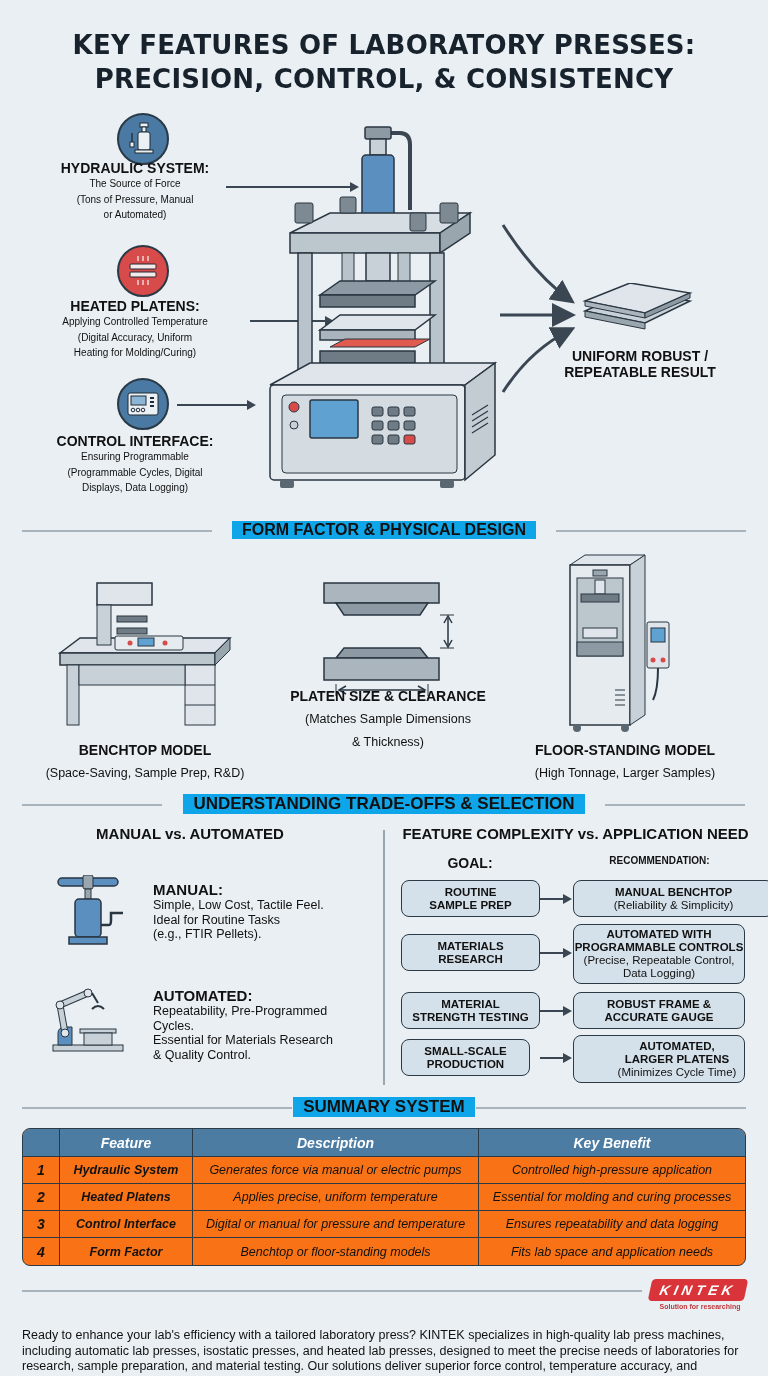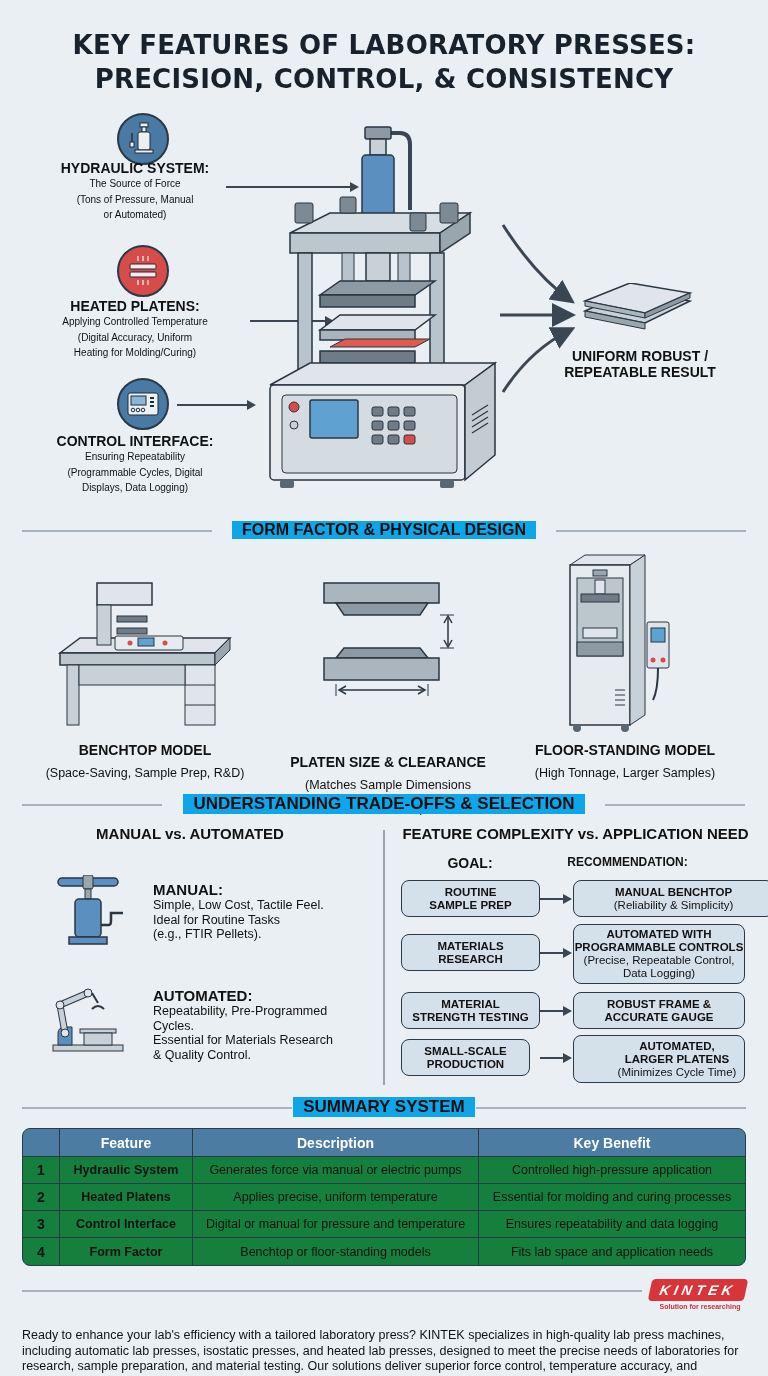--- a/index.html
+++ b/index.html
@@ -43,21 +43,21 @@
   .mode .s { font-size: 12.5px; line-height: 14.5px; color: #111; }
   .card {
     background: #d5e1ea; border: 1.5px solid #2c3a46; border-radius: 8px;
     text-align: center; display: flex; flex-direction: column; justify-content: center;
     font-size: 11.5px; line-height: 13px; color: #111;
   }
   .card .b { font-weight: bold; }
   table.sum {
     border-collapse: separate; border-spacing: 0;
     border: 1.5px solid #2c3a46; border-radius: 8px; overflow: hidden;
-    font-size: 12.5px; color: #111; background: #15803d;
+    font-size: 12.5px; color: #111; background: #f97316; font-style: italic;
   }
   table.sum th {
     background: #4d7ca3; color: #fff; font-weight: bold; font-size: 14px;
     height: 28px; border-right: 1px solid #2c3a46; border-bottom: 1.5px solid #2c3a46;
   }
   table.sum td {
     height: 27px; text-align: center; border-right: 1px solid #2c3a46;
     border-bottom: 1px solid #2c3a46; padding: 0 4px;
   }
   table.sum tr:last-child td { border-bottom: none; }
@@ -133,21 +133,21 @@
       <circle cx="24" cy="30" r="1.8" fill="none" stroke="#1e2a35"></circle>
       <rect x="31" y="17" width="4" height="2" fill="#1e2a35"></rect>
       <rect x="31" y="21" width="4" height="2" fill="#1e2a35"></rect>
       <rect x="31" y="25" width="4" height="2" fill="#1e2a35"></rect>
     </svg>
 </div>
 <div class="abs leader" style="left:177px;top:404px;width:70px;"></div>
 <div class="abs arrowhead" style="left:247px;top:400px;"></div>
 <div class="abs callout" style="top:433px;">
   <div class="h">CONTROL INTERFACE:</div>
-  <div class="s">Ensuring Repeatability</div>
+  <div class="s">Ensuring Programmable</div>
   <div class="s">(Programmable Cycles, Digital</div>
   <div class="s">Displays, Data Logging)</div>
 </div>
 
 <div class="abs" style="left:250px;top:115px;width:260px;height:385px;">
   <svg width="260" height="385" viewBox="0 0 260 385">
 
     <path d="M120 18 H150 Q160 18 160 30 V95" fill="none" stroke="#3a4652" stroke-width="4"></path>
 
     <rect x="115" y="12" width="26" height="12" rx="2" fill="#8d99a3" stroke="#2a3641" stroke-width="1.5"></rect>
@@ -275,21 +275,21 @@
     <line x1="130" y1="40" x2="130" y2="67" stroke="#2a3641" stroke-width="1.5"></line>
     <path d="M126 45 L130 38 L134 45" fill="none" stroke="#2a3641" stroke-width="1.5"></path>
     <path d="M126 62 L130 69 L134 62" fill="none" stroke="#2a3641" stroke-width="1.5"></path>
     <line x1="18" y1="106" x2="18" y2="118" stroke="#2a3641"></line>
       <line x1="110" y1="106" x2="110" y2="118" stroke="#2a3641"></line>
     <line x1="22" y1="112" x2="106" y2="112" stroke="#2a3641" stroke-width="1.5"></line>
     <path d="M28 108 L21 112 L28 116" fill="none" stroke="#2a3641" stroke-width="1.5"></path>
     <path d="M100 108 L107 112 L100 116" fill="none" stroke="#2a3641" stroke-width="1.5"></path>
   </svg>
 </div>
-<div class="abs cap" style="left:278px;top:754px;width:220px;">
+<div class="abs cap" style="left:278px;top:688px;width:220px;">
   <div class="h">PLATEN SIZE &amp; CLEARANCE</div>
   <div class="s">(Matches Sample Dimensions</div>
   <div class="s">&amp; Thickness)</div>
 </div>
 
 <div class="abs" style="left:565px;top:550px;width:130px;height:185px;">
   <svg width="130" height="185" viewBox="0 0 130 185">
     <polygon points="5,15 20,5 80,5 65,15" fill="#dfe5ea" stroke="#2a3641"></polygon>
     <rect x="5" y="15" width="60" height="160" fill="#e6ebef" stroke="#2a3641" stroke-width="1.5"></rect>
     <polygon points="65,15 80,5 80,165 65,175" fill="#c8d1d8" stroke="#2a3641"></polygon>
@@ -365,21 +365,21 @@
 <div class="abs mode" style="left:153px;top:987px;width:220px;">
   <div class="h">AUTOMATED:</div>
   <div class="s">Repeatability, Pre-Programmed</div>
   <div class="s">Cycles.</div>
   <div class="s">Essential for Materials Research</div>
   <div class="s">&amp; Quality Control.</div>
 </div>
 
 <div class="abs subhdr" style="left:393px;top:825px;width:365px;">FEATURE COMPLEXITY vs. APPLICATION NEED</div>
 <div class="abs subhdr" style="left:400px;top:855px;width:140px;font-size:14px;">GOAL:</div>
-<div class="abs subhdr" style="left:540px;top:855px;width:175px;font-size:12px;">RECOMMENDATION:</div>
+<div class="abs subhdr" style="left:572px;top:855px;width:175px;font-size:10px;">RECOMMENDATION:</div>
 
 <div class="abs card" style="left:401px;top:880px;width:139px;height:37px;">
   <div class="b">ROUTINE</div>
   <div class="b">SAMPLE PREP</div>
 </div>
 <div class="abs leader" style="left:540px;top:898px;width:24px;"></div>
 <div class="abs arrowhead" style="left:563px;top:894px;"></div>
 <div class="abs card" style="left:573px;top:880px;width:201px;height:37px;">
   <div class="b">MANUAL BENCHTOP</div>
   <div>(Reliability &amp; Simplicity)</div>

